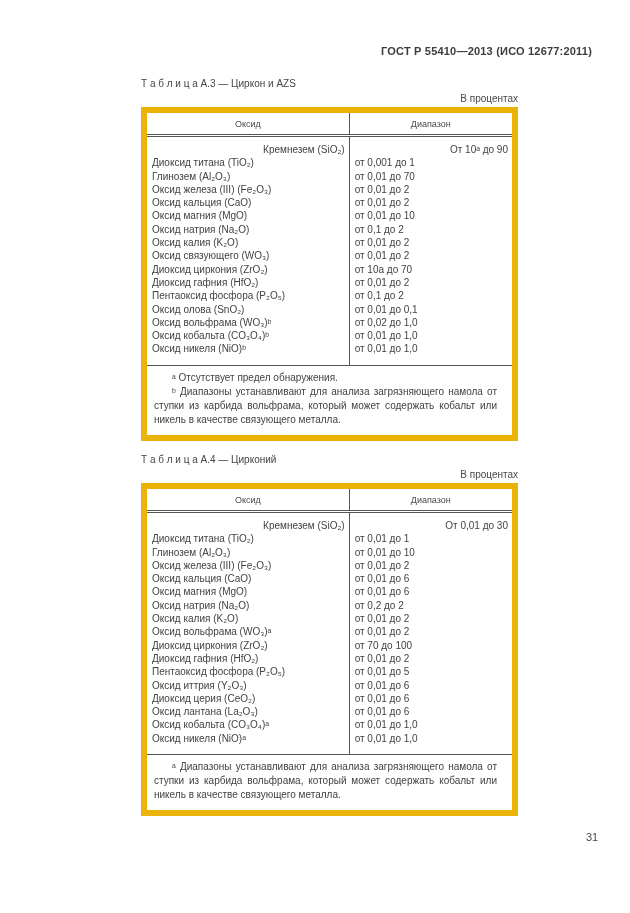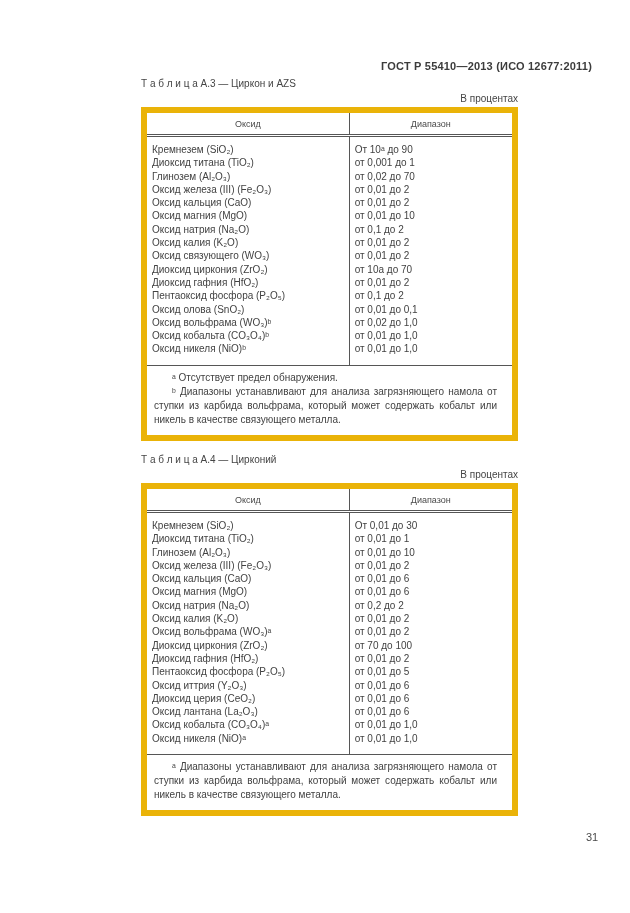--- a/index.html
+++ b/index.html
@@ -3,21 +3,21 @@
 <meta charset="utf-8">
 <style>
   * { margin: 0; padding: 0; box-sizing: border-box; }
   html, body { background: #ffffff; }
   body {
     width: 630px; height: 913px; position: relative; overflow: hidden;
     font-family: "Liberation Sans", "DejaVu Sans", sans-serif;
     color: #424242;
   }
   .doc-header {
-    position: absolute; top: 60px; right: 38px;
+    position: absolute; top: 45px; right: 38px;
     font-size: 11px; font-weight: bold; letter-spacing: 0.2px; color: #3c3c3c;
   }
   .table-block { position: absolute; left: 141px; width: 377px; }
   #block-a3 { top: 78px; }
   #block-a4 { top: 454px; }
   .caption { font-size: 10px; margin-bottom: 4px; color: #454545; }
   .unit-note { font-size: 10px; text-align: right; margin-bottom: 3px; color: #454545; }
   table.std { width: 100%; border-collapse: collapse; table-layout: fixed; border: 6px solid #eab308; }
   col.c1 { width: 55.3%; }
   col.c2 { width: 44.7%; }
@@ -25,21 +25,21 @@
     font-size: 9px; font-weight: normal; text-align: center;
     padding: 6px 2px 5px; color: #4a4a4a;
     border-bottom: 3px double #565656;
   }
   thead th:first-child { border-right: 1px solid #565656; }
   tbody td {
     font-size: 10px; line-height: 13.3px; padding: 0 4px 0 5px;
     white-space: nowrap; overflow: hidden; color: #424242;
   }
   tbody td:first-child { border-right: 1px solid #565656; }
-  tbody tr:first-child td { padding-top: 6px; }
+  tbody tr:first-child td { padding-top: 6px; text-align: right; }
   tbody tr:last-child td { padding-bottom: 9px; margin-top: 11px; }
   tfoot td { border-top: 1px solid #565656; padding: 5px 15px 7px 7px; }
   .footnote {
     font-size: 10px; line-height: 14.2px; color: #424242;
     text-align: justify; text-indent: 18px;
   }
   .page-number { position: absolute; top: 831px; left: 574px; font-size: 11px; color: #4a4a4a; margin-left: 12px; }
 </style>
 </head>
 <body>
@@ -64,21 +64,21 @@
         <tr>
           <td>Кремнезем (SiO₂)</td>
           <td>От 10ᵃ до 90</td>
         </tr>
         <tr>
           <td>Диоксид титана (TiO₂)</td>
           <td>от 0,001 до 1</td>
         </tr>
         <tr>
           <td>Глинозем (Al₂O₃)</td>
-          <td>от 0,02 до 70</td>
+          <td>от 0,01 до 70</td>
         </tr>
         <tr>
           <td>Оксид железа (III) (Fe₂O₃)</td>
           <td>от 0,01 до 2</td>
         </tr>
         <tr>
           <td>Оксид кальция (CaO)</td>
           <td>от 0,01 до 2</td>
         </tr>
         <tr>

